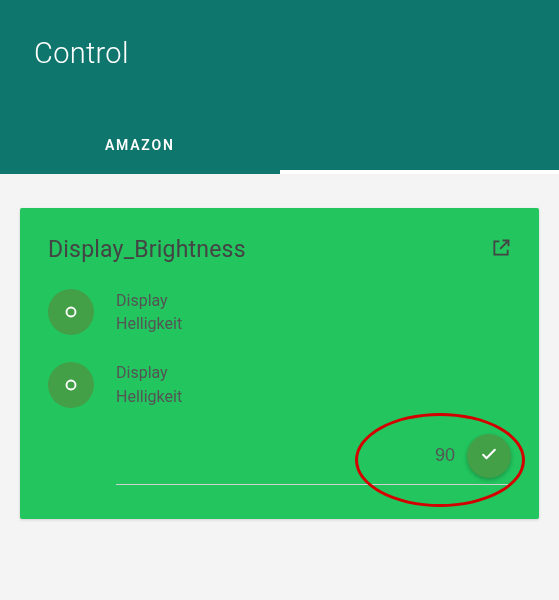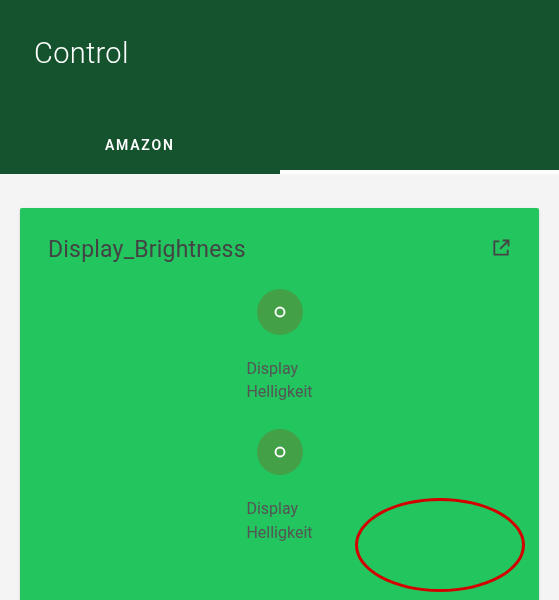--- a/index.html
+++ b/index.html
@@ -1,39 +1,39 @@
 <!DOCTYPE html>
 <html><head>
   <meta charset="utf-8">
   <style>
     * { margin:0; padding:0; box-sizing:border-box; }
     body { font-family: Roboto, "Segoe UI", Helvetica, Arial, sans-serif;
            background:#f4f4f4; width:559px; height:600px; overflow:hidden;
            color:#333; position:relative; }
 
-    .appbar { background:#14532d; color:#fff; height:174px; position:relative;text-align:right; }
+    .appbar { background:#0f766e; color:#fff; height:174px; position:relative;text-align:right; }
     .appbar-title { font-size:29px; font-weight:300; position:absolute;
                     left:34px; top:36px; letter-spacing:0.3px; }
     .tabs { position:absolute; bottom:0; width:100%; height:58px;
             display:flex; }
     .tab { flex:0 0 50%; display:flex; align-items:center;
            justify-content:center; font-size:14px; font-weight:600;
            letter-spacing:1.8px; color:#fff; cursor:pointer; }
     .tab-spacer { flex:1; border-bottom:4px solid #fff; }
 
     .card { background:#22c55e; margin:34px 20px 0 20px; padding:28px 28px 34px;
             border-radius:2px; box-shadow:0 1px 3px rgba(0,0,0,0.15);
             position:relative; }
     .card-head { display:flex; align-items:center; justify-content:space-between;
                  margin-bottom:26px; }
     .card-title { font-size:23px; font-weight:400; color:#444;
                   letter-spacing:0.2px; }
     .open-icon svg { width:20px; height:20px; }
     .line { display:flex; align-items:center; gap:22px; margin-bottom:26px;
-            position:relative;flex-direction:column; }
+            position:relative; }
     .bullet { width:46px; height:46px; border-radius:50%;
               background:#43a047; display:flex; align-items:center;
               justify-content:center; flex-shrink:0; }
     .bullet svg { width:18px; height:18px; }
     .line-text { font-size:16px; line-height:1.45; color:#555; }
 
     .input-row { display:flex; align-items:center; gap:12px;
                  justify-content:flex-end; margin-left:68px;
                  border-bottom:1px solid #d0d0d0; padding-bottom:6px; }
     .value-in { border:none; outline:none; font-size:18px; width:60px;
@@ -88,15 +88,25 @@
       <svg viewBox="0 0 24 24" fill="none" stroke="#fff" stroke-width="2.5">
         <circle cx="12" cy="12" r="6"></circle>
       </svg>
     </span>
     <div class="line-text">
       <div>Display</div>
       <div>Helligkeit</div>
     </div>
   </div>
 
+  <div class="input-row">
+    <input class="value-in" value="90" style="">
+    <button class="ok-btn">
+      <span>
+        <svg viewBox="0 0 24 24" fill="none" stroke="#fff" stroke-width="2.5" stroke-linecap="round" stroke-linejoin="round">
+          <path d="M5 13l4 4 10-10"></path>
+        </svg>
+      </span>
+    </button>
+  </div>
 
   <div class="annot"></div>
 </div>
 
 </body></html>

